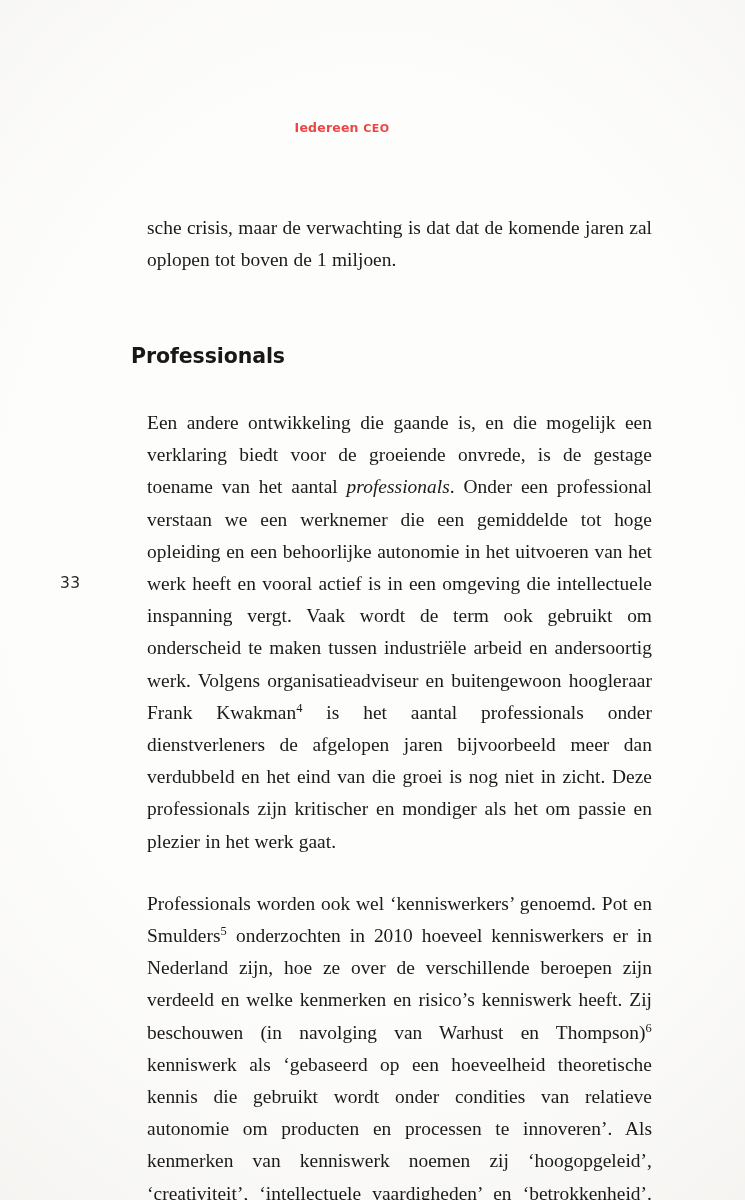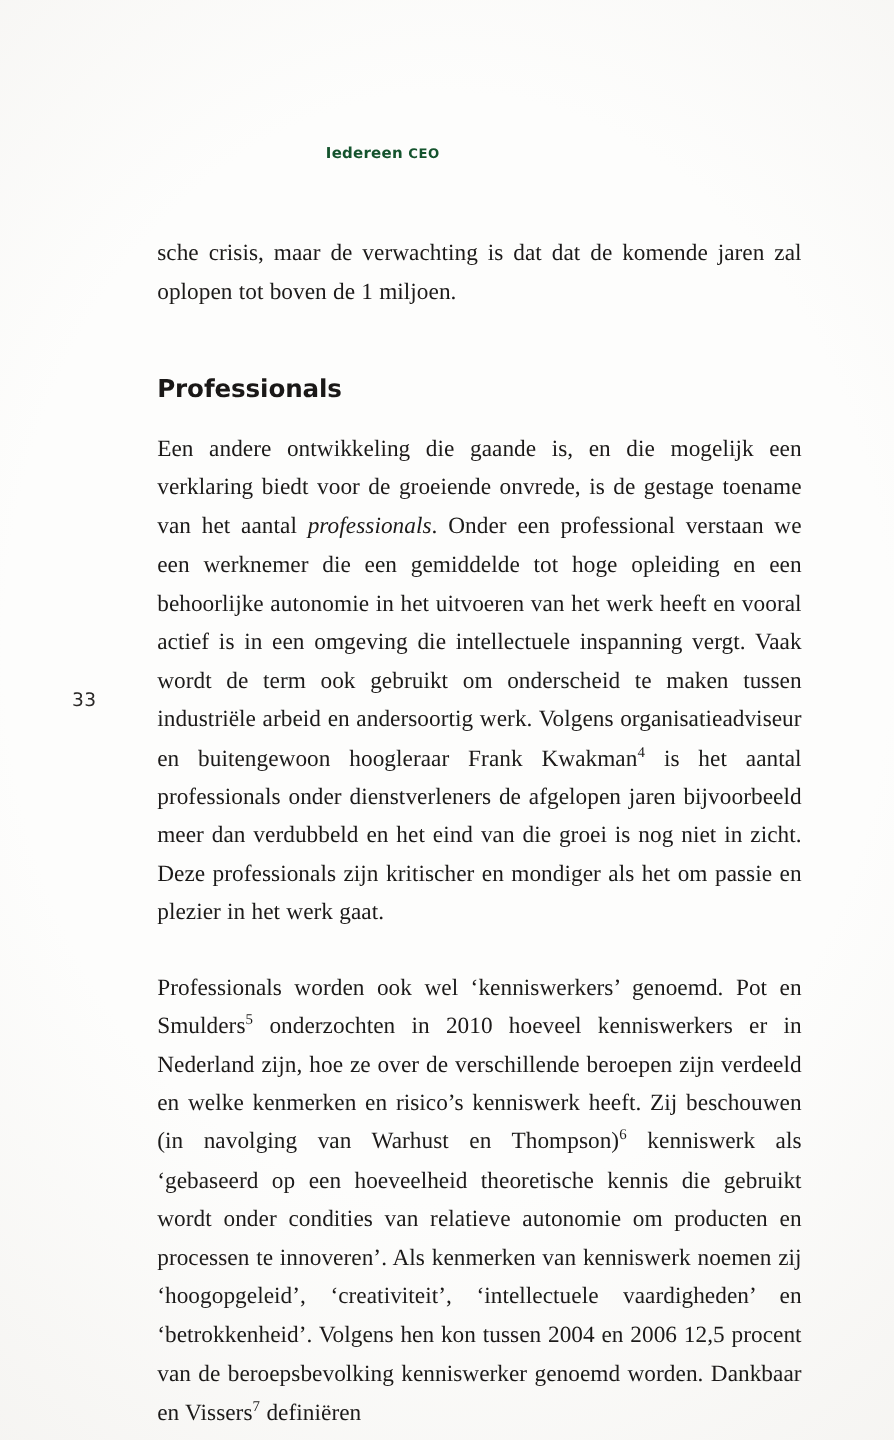--- a/index.html
+++ b/index.html
@@ -31,21 +31,22 @@
   .running-head {
     position: absolute;
     top: 120px;
     left: 0;
     width: 638px;
     text-align: center;
     font-family: "DejaVu Sans", "Liberation Sans", sans-serif;
     font-weight: bold;
     font-size: 12.5px;
     letter-spacing: 0.2px;
-    color: #14532d;
+    color: #ef4444;
+    padding-left: 23px;
   }
   .running-head .smallcaps {
     font-size: 11px;
     letter-spacing: 0.4px;
   }
 
   .folio {
     position: absolute;
     left: 60px;
     top: 574px;
@@ -59,21 +60,21 @@
   }
 
   .textblock {
     position: absolute;
     left: 131px;
     top: 196px;
     width: 537px;
   }
 
   p.para {
-    margin: 0;
+    margin: 16px;
     text-align: justify;
     text-align-last: left;
     font-size: 19.4px;
     line-height: 32.2px;
     letter-spacing: 0.04px;
     word-spacing: 0.3px;
     hyphens: none;
     color: #1c1a19;
   }
 

